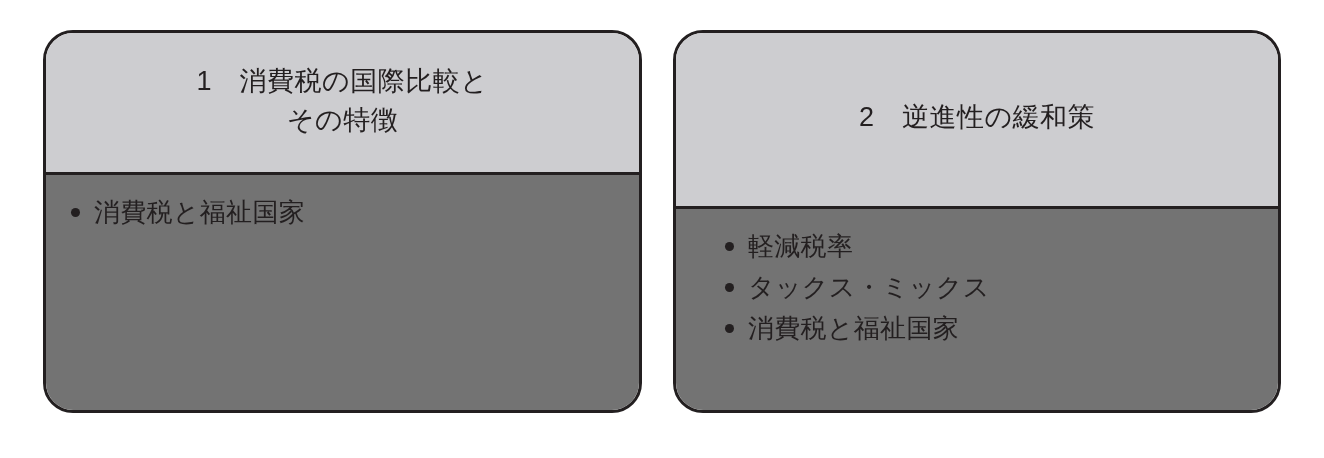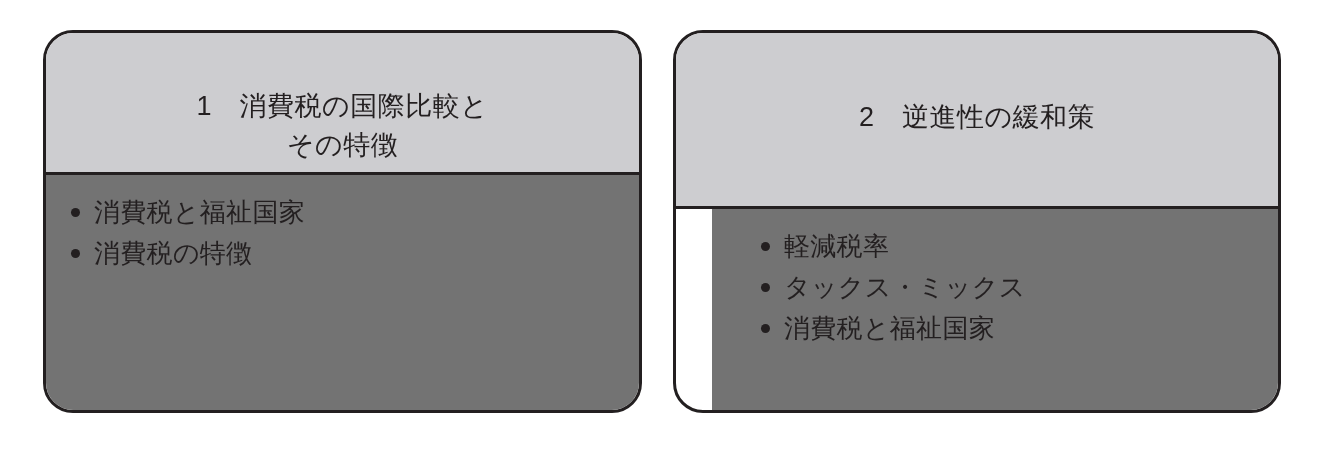--- a/index.html
+++ b/index.html
@@ -83,53 +83,49 @@
     border-radius: 50%;
   }
 
   
   #card-left {
     left: 43px;
     top: 30px;
     width: 599px;
     height: 383px;
   }
-  #card-left .card-header { height: 142px; align-items: flex-end; }
+  #card-left .card-header { height: 142px; }
   #card-left .card-body   { height: 241px; }
 
   
   #card-right {
     left: 673px;
     top: 30px;
     width: 608px;
     height: 383px;
   }
   #card-right .card-header { height: 176px; }
-  #card-right .card-body   { height: 241px; margin-left: 36px; }
+  #card-right .card-body   { height: 241px; }
   #card-right .card-body { padding-left: 46px; }
 </style>
 </head>
 <body>
 
 <div class="canvas">
 
   <div class="card" id="card-left">
     <div class="card-header">
       <div class="card-header-text">1　消費税の国際比較と
 その特徴</div>
     </div>
     <div class="card-body">
       <ul class="bullet-list">
         <li class="bullet-item">
           <span class="dot"></span>
           <span>消費税と福祉国家</span>
-        </li>
-        <li class="bullet-item">
-          <span class="dot"></span>
-          <span>消費税の特徴</span>
         </li>
       </ul>
     </div>
   </div>
 
   <div class="card" id="card-right">
     <div class="card-header">
       <div class="card-header-text">2　逆進性の緩和策</div>
     </div>
     <div class="card-body">

